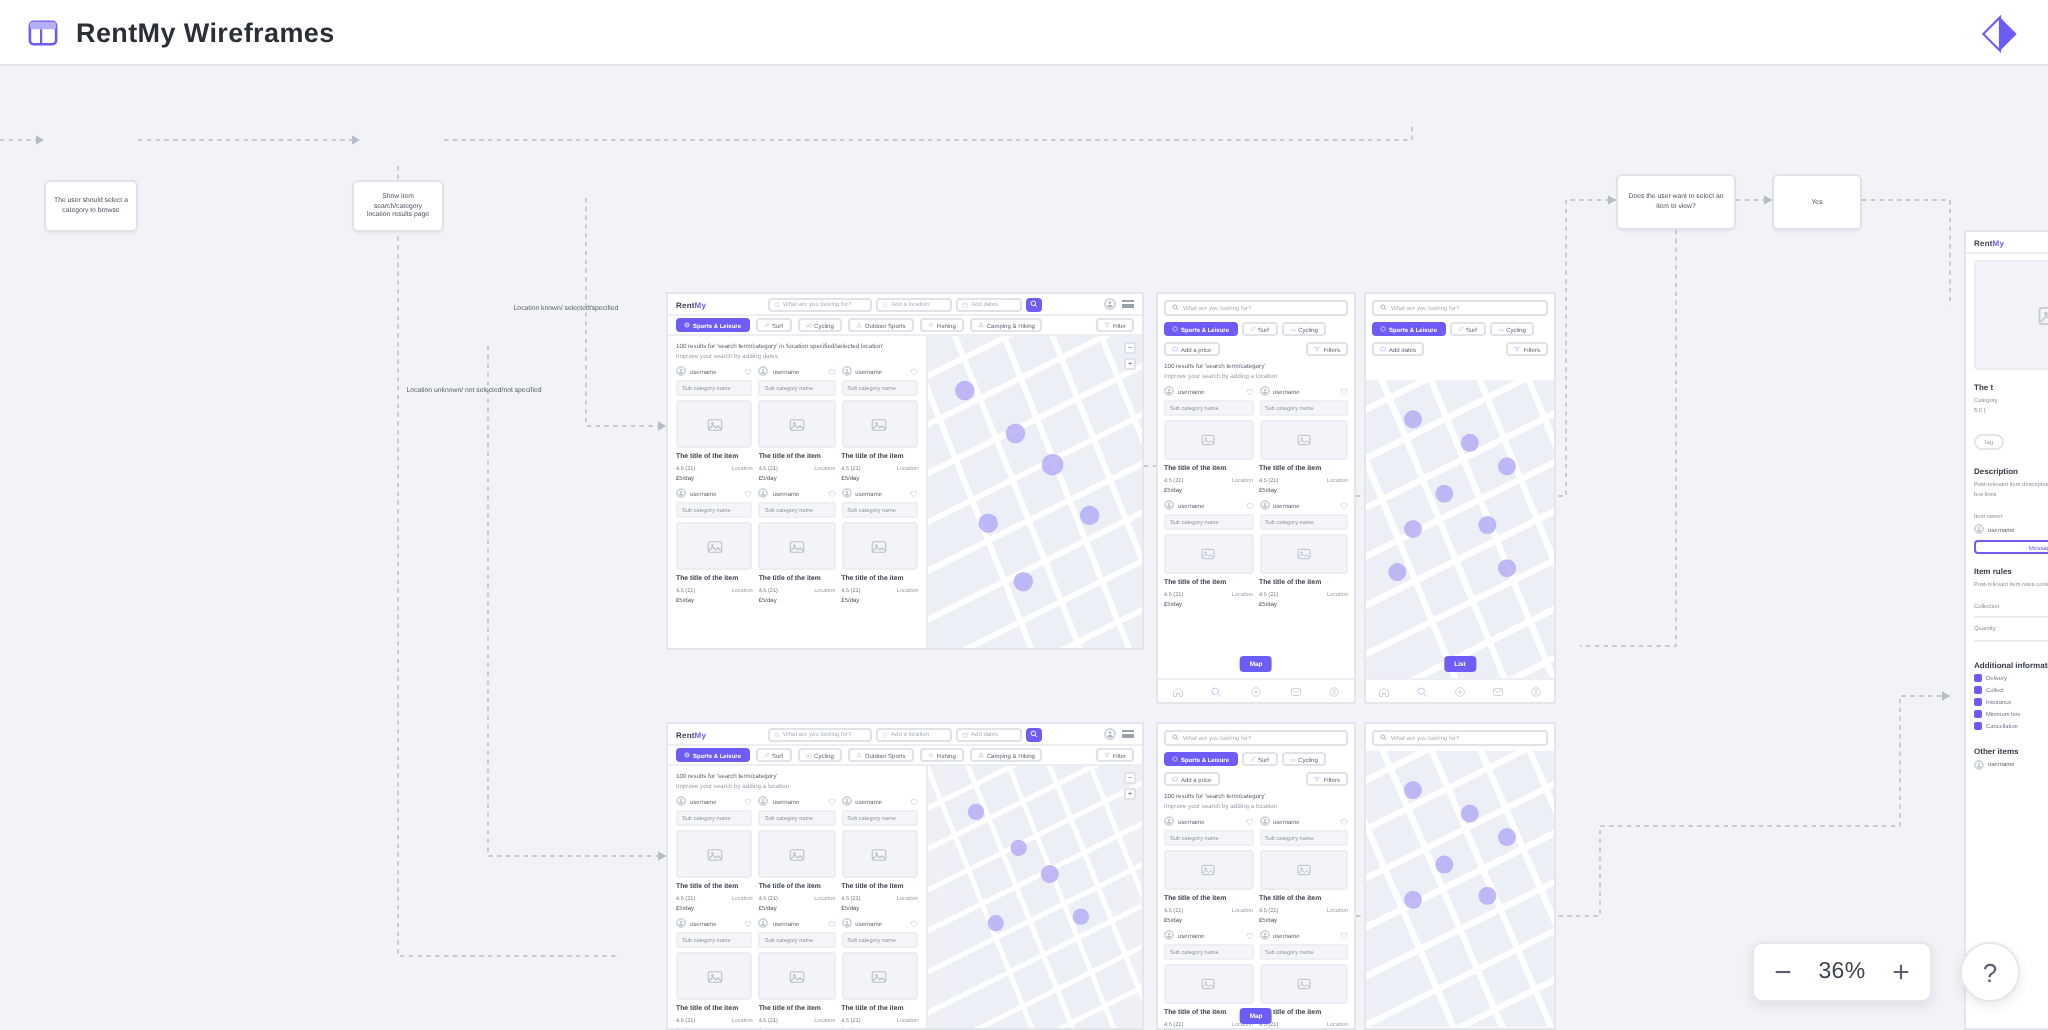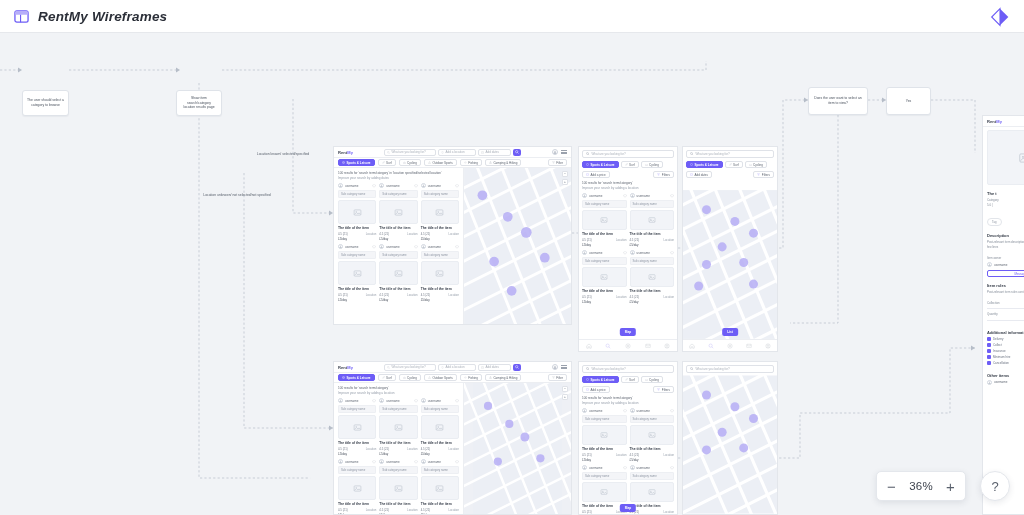--- a/index.html
+++ b/index.html
@@ -8,21 +8,21 @@
     font-family: "Liberation Sans", sans-serif;
     background:#f1f3f6;
     color:#30353d;
     -webkit-font-smoothing:antialiased;
   }
 
   
   #topbar {
     position:absolute; left:0; top:0; width:1024px; height:33px;
     background:#ffffff; border-bottom:1px solid #e6e8ec;
-    display:flex; align-items:center; z-index:60;font-style:italic;
+    display:flex; align-items:center; z-index:60;
   }
   #topbar .doc-ico { margin-left:14px; width:15px; height:15px; flex:0 0 auto; }
   #topbar .doc-title {
     margin-left:9px; font-size:13.5px; font-weight:bold; letter-spacing:.2px; color:#2b2f38;
   }
   #topbar .brand-mark { position:absolute; right:14px; top:7px; width:20px; height:20px; }
 
   
   #canvas {
     position:absolute; left:0; top:33px; width:1024px; height:482px;

